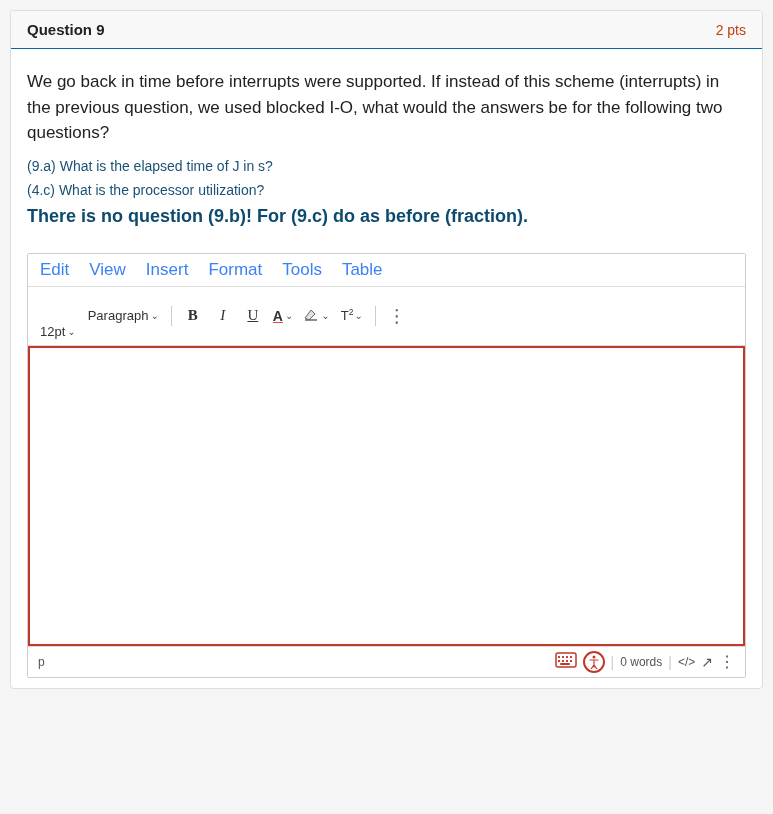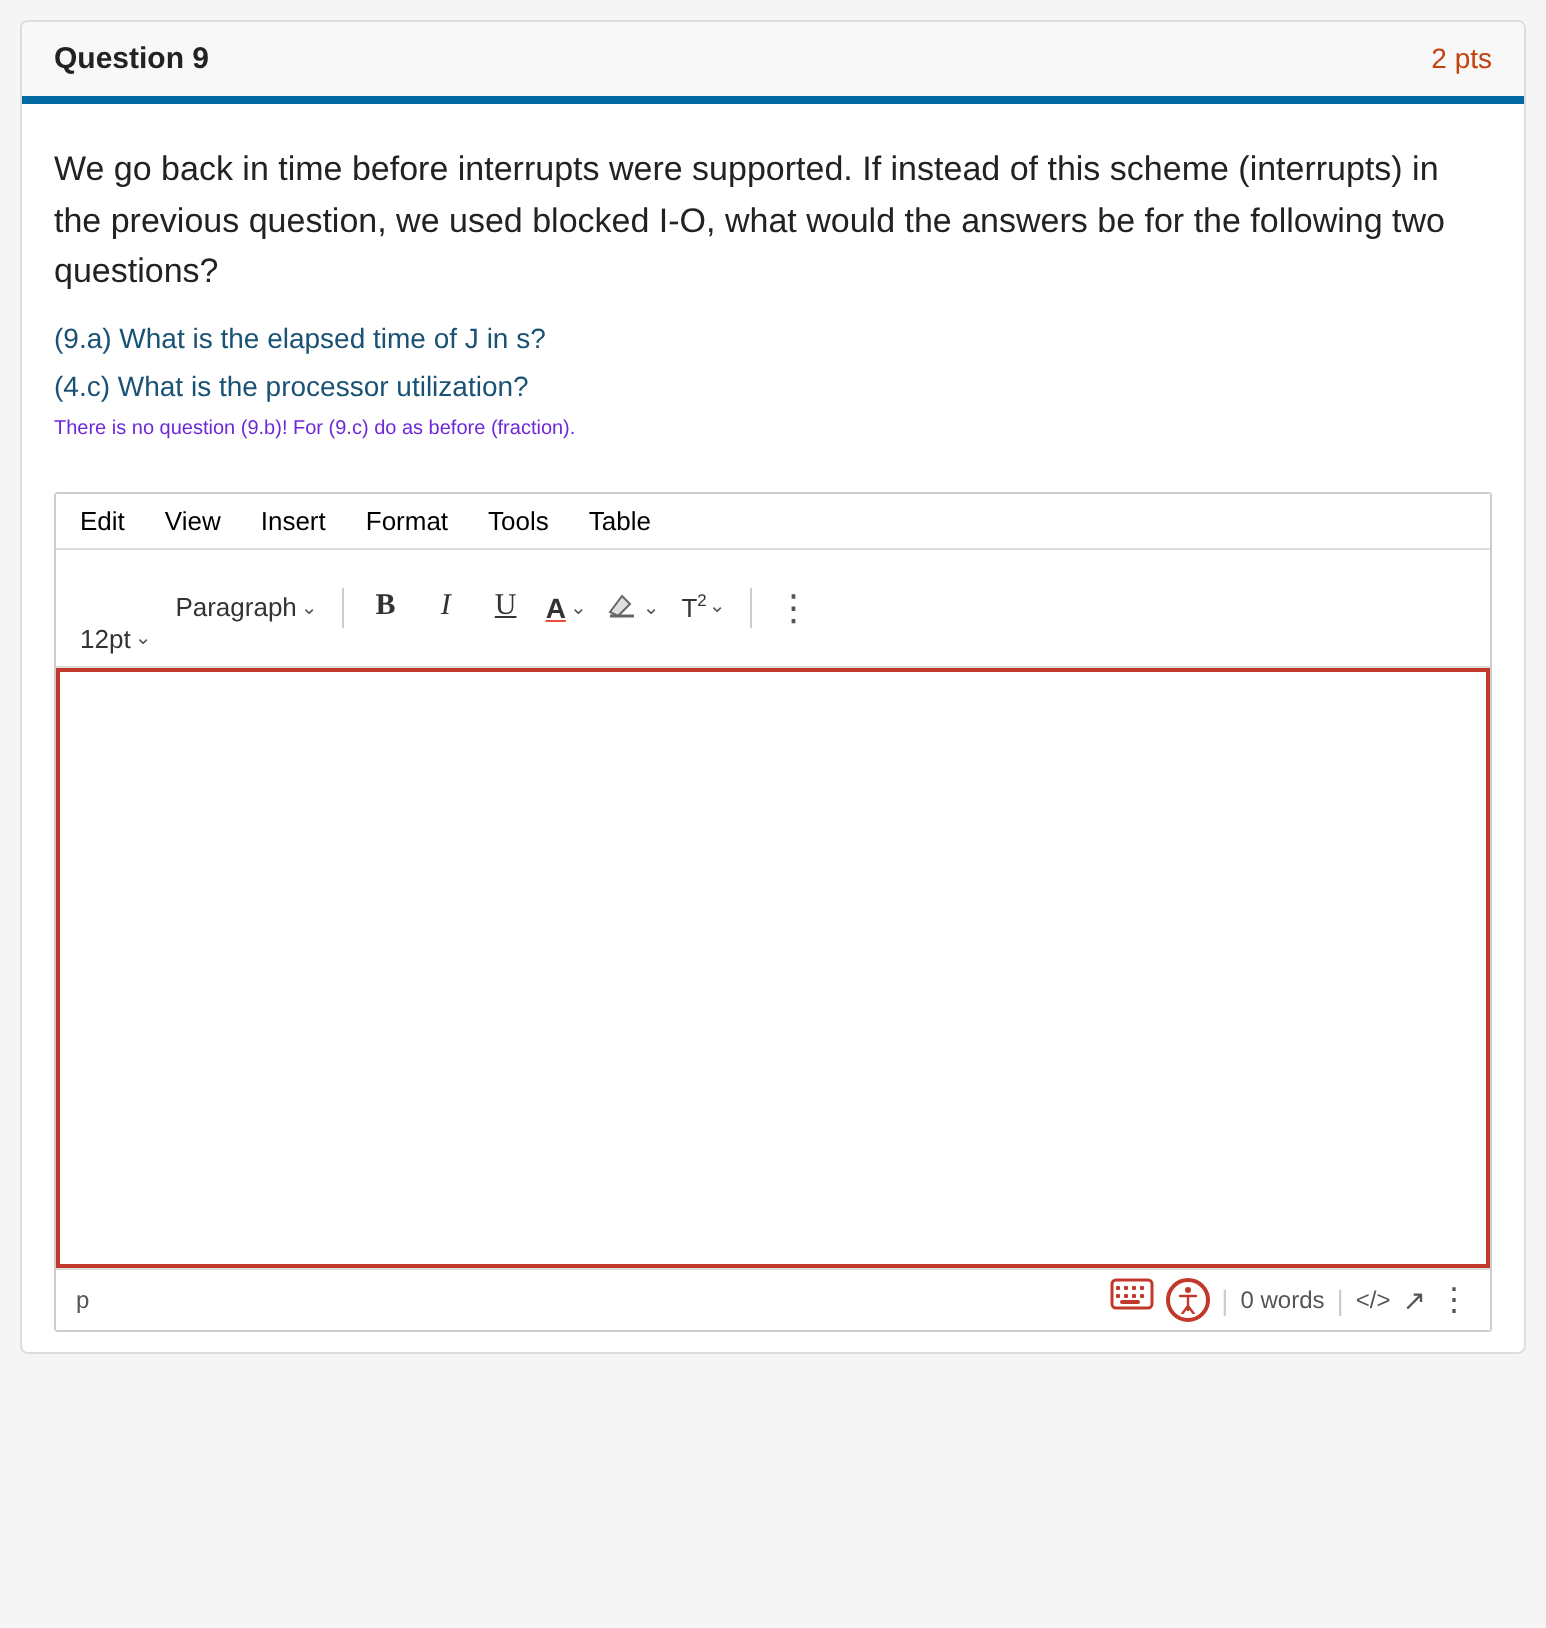--- a/index.html
+++ b/index.html
@@ -19,23 +19,24 @@
     .question-container {
       width: 773px;
       background: #fff;
       border: 1px solid #ddd;
       border-radius: 4px;
       overflow: hidden;
     }
     .question-header {
       display: flex;
       justify-content: space-between;
+      align-items: center;
       padding: 10px 16px;
       background: #f8f8f8;
-      border-bottom: 4px solid #0369a1;
+      border-bottom: 1px solid #0369a1;
     }
     .question-title {
       font-size: 15px;
       font-weight: bold;
       color: #222;
     }
     .question-pts {
       font-size: 14px;
       color: #c2410c;
     }
@@ -47,40 +48,41 @@
       color: #222;
       line-height: 1.5;
       margin-bottom: 12px;
     }
     .sub-question {
       font-size: 14px;
       color: #1a5276;
       margin-bottom: 8px;
     }
     .note-text {
-      font-size: 10px;
-      color: #6d28d9;
+      font-size: 18px;
+      color: #0c4a6e;
       margin-bottom: 16px;
+      font-weight: bold;
     }
     .editor-wrapper {
       border: 1px solid #ccc;
       margin: 0 16px 10px 16px;
       border-radius: 2px;
     }
     .menubar {
       display: flex;
       align-items: center;
       padding: 4px 8px;
       border-bottom: 1px solid #ddd;
       gap: 12px;
       background: #fff;
     }
     .menubar-item {
-      font-size: 13px;
-      color: #000000;
+      font-size: 17px;
+      color: #3b82f6;
       cursor: pointer;
       padding: 2px 4px;
       border-radius: 2px;
       text-align: center;
     }
     .toolbar {
       display: flex;
       align-items: center;
       padding: 4px 8px;
       border-bottom: 1px solid #ddd;

